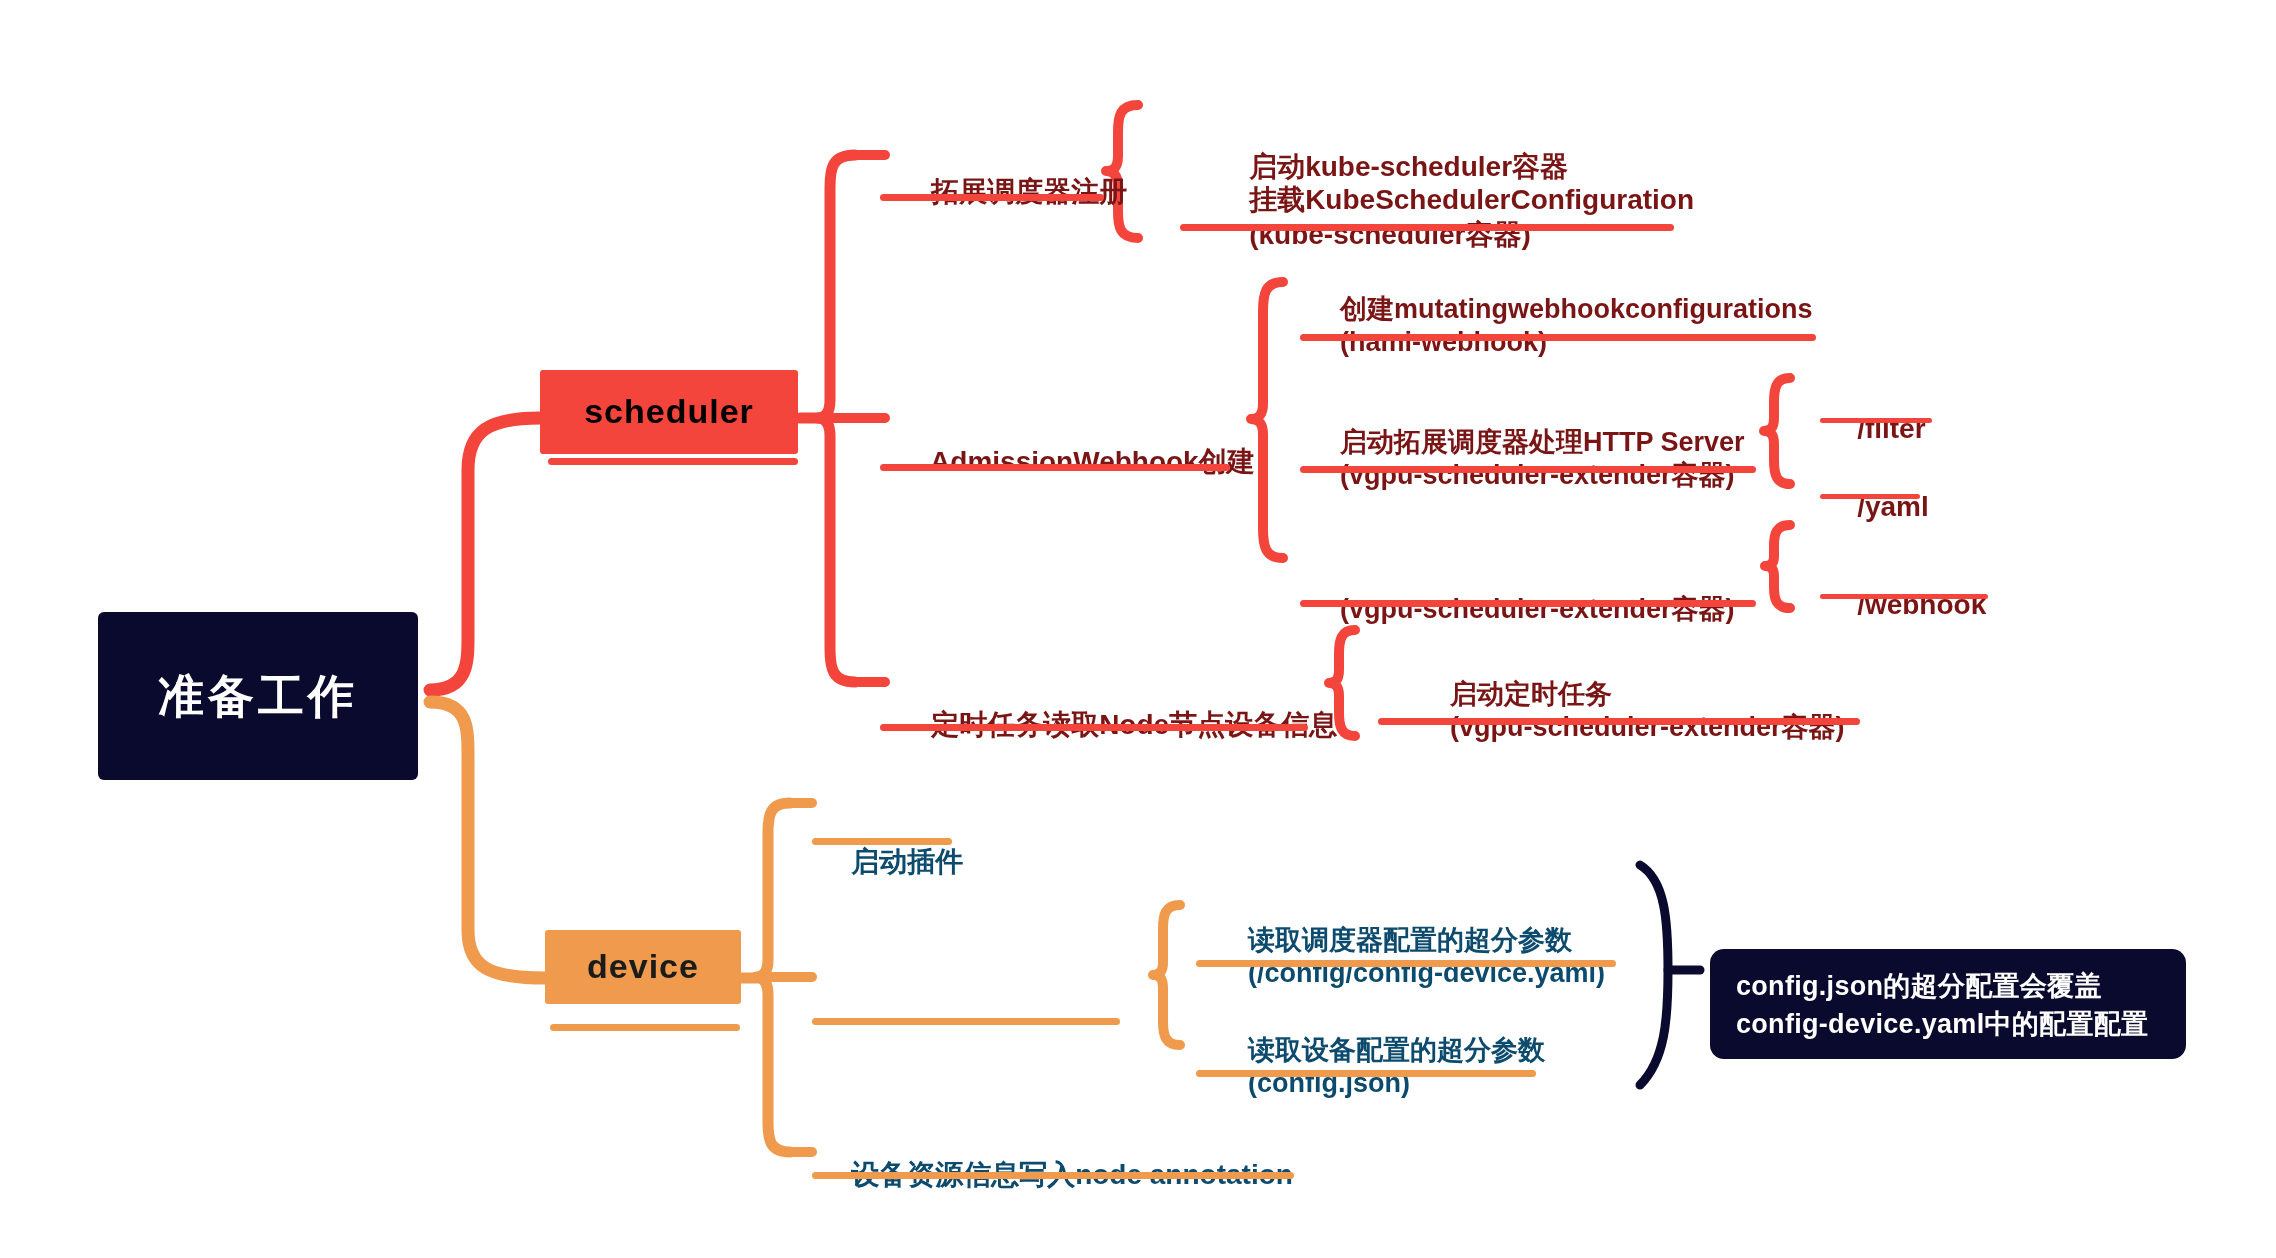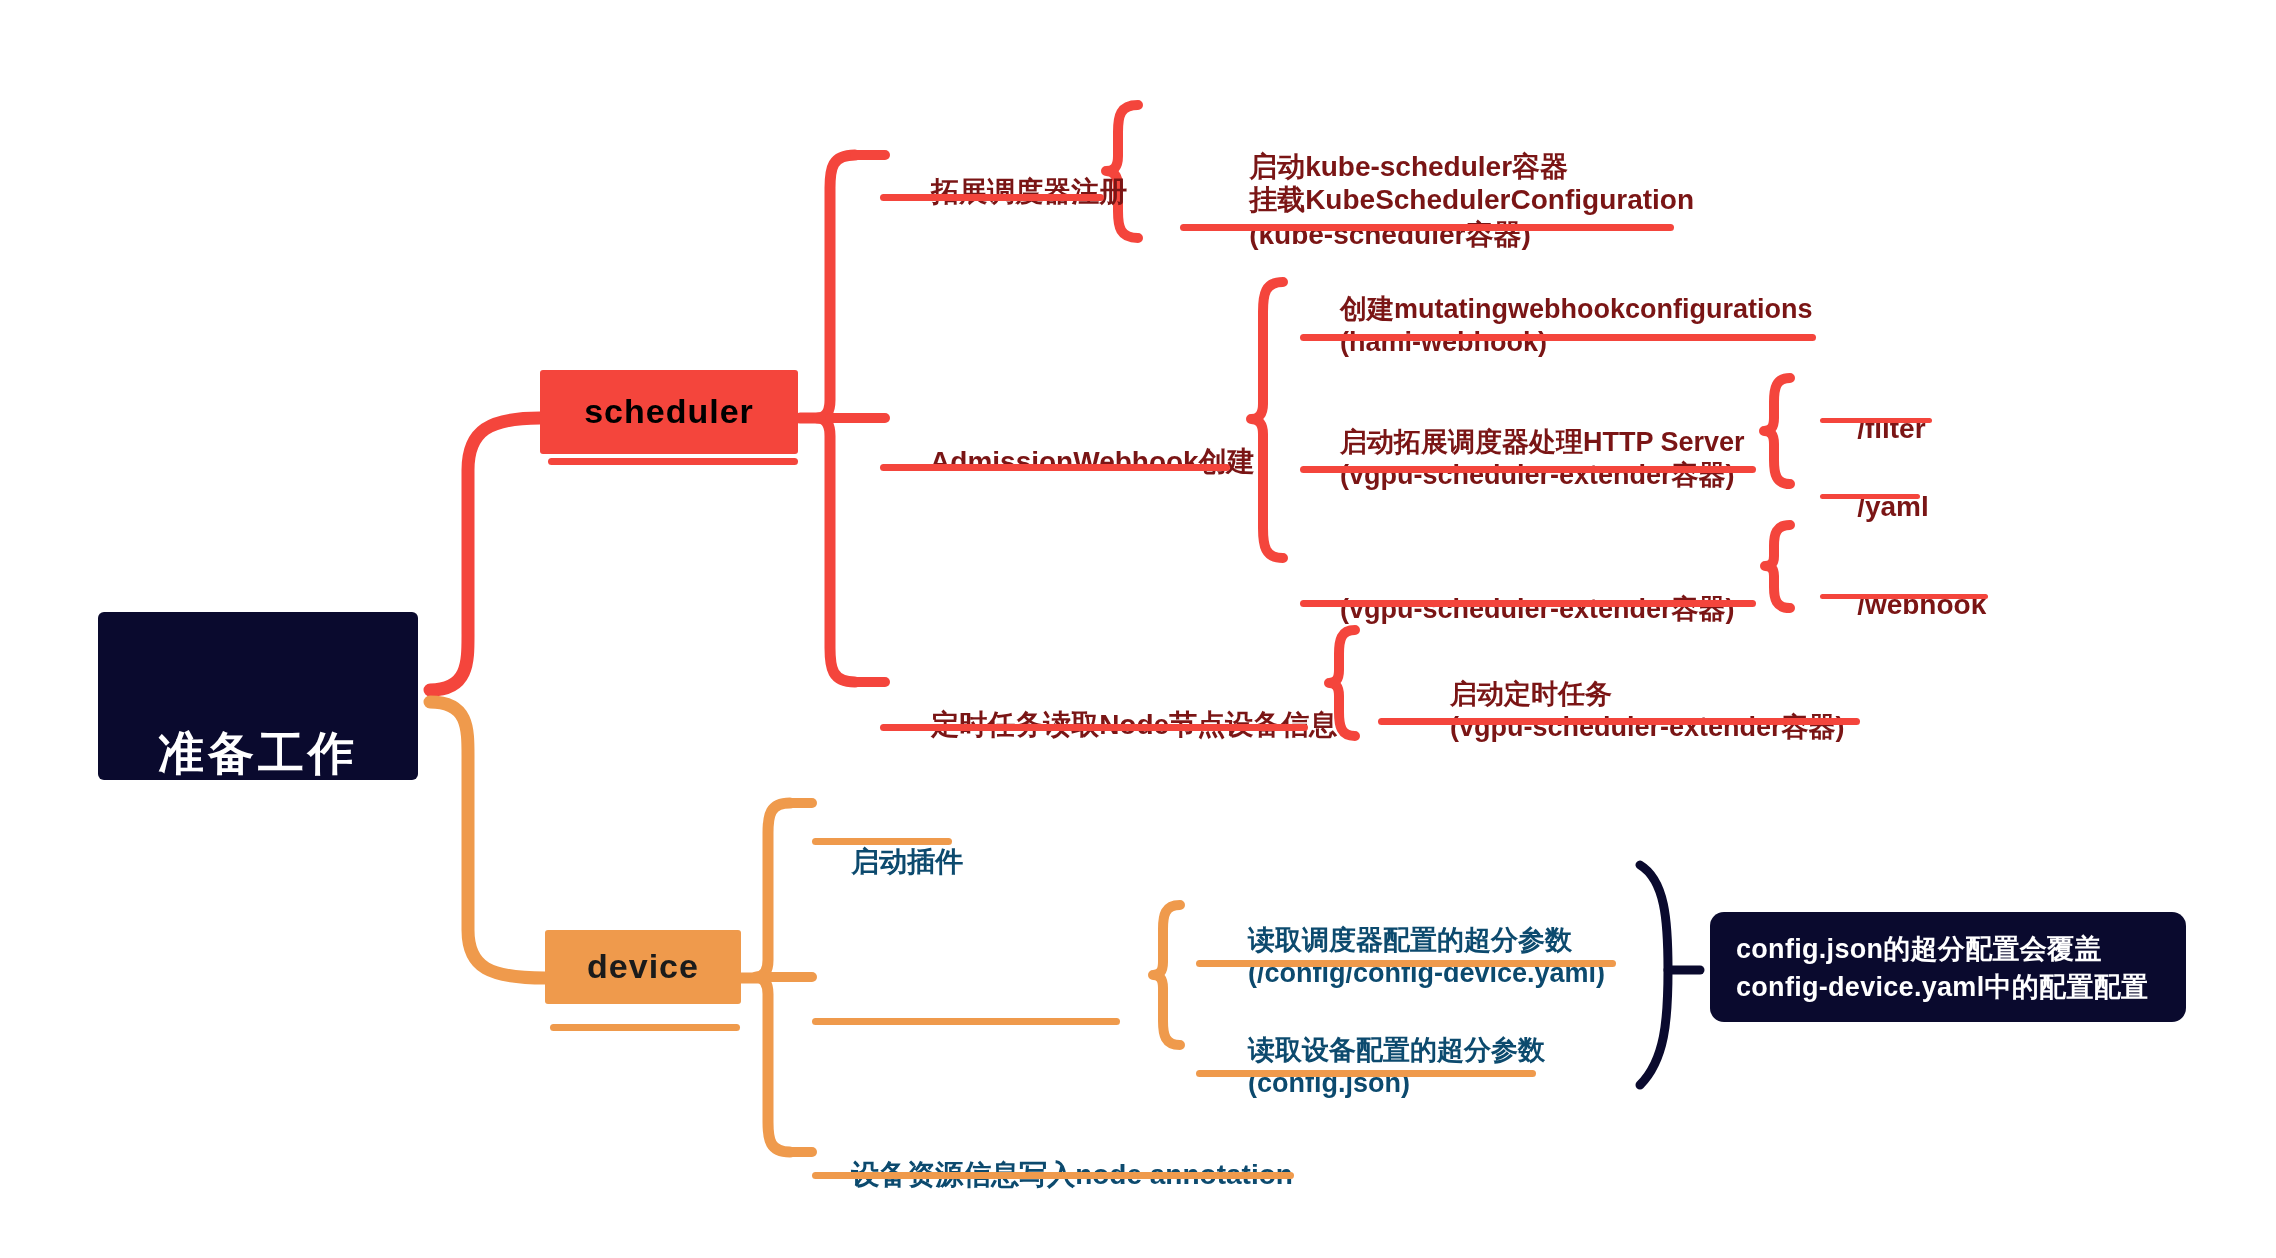--- a/index.html
+++ b/index.html
@@ -13,35 +13,35 @@
 
   
   .node{
     position:absolute;display:flex;align-items:center;justify-content:center;
     font-weight:bold;text-align:center;line-height:1.15;
   }
   .node-root{
     background:#0A0A2E;color:#ffffff;
     font-size:46px;letter-spacing:4px;
     border-radius:6px;
-    align-items:flex-end;
   }
   .node-scheduler{
     background:#F4453C;color:#000000;font-size:34px;letter-spacing:1px;
     border-radius:3px;
   }
   .node-device{
     background:#EF9A4C;color:#1b1b1b;font-size:34px;letter-spacing:1px;
     border-radius:3px;
   }
   .note-box{
     position:absolute;background:#0A0A2E;color:#ffffff;
     font-size:27px;font-weight:bold;line-height:1.42;
     border-radius:14px;padding:18px 26px;letter-spacing:.3px;
     box-sizing:border-box;
+    margin-top:37px;
   }
 
   
   .label{
     position:absolute;font-weight:bold;line-height:1.34;white-space:pre;
   }
   .label.red{color:#7A1515;}
   .label.brown{color:#0c4a6e;}
   .lbl-lg{font-size:28px;}
   .lbl-md{font-size:27px;}

